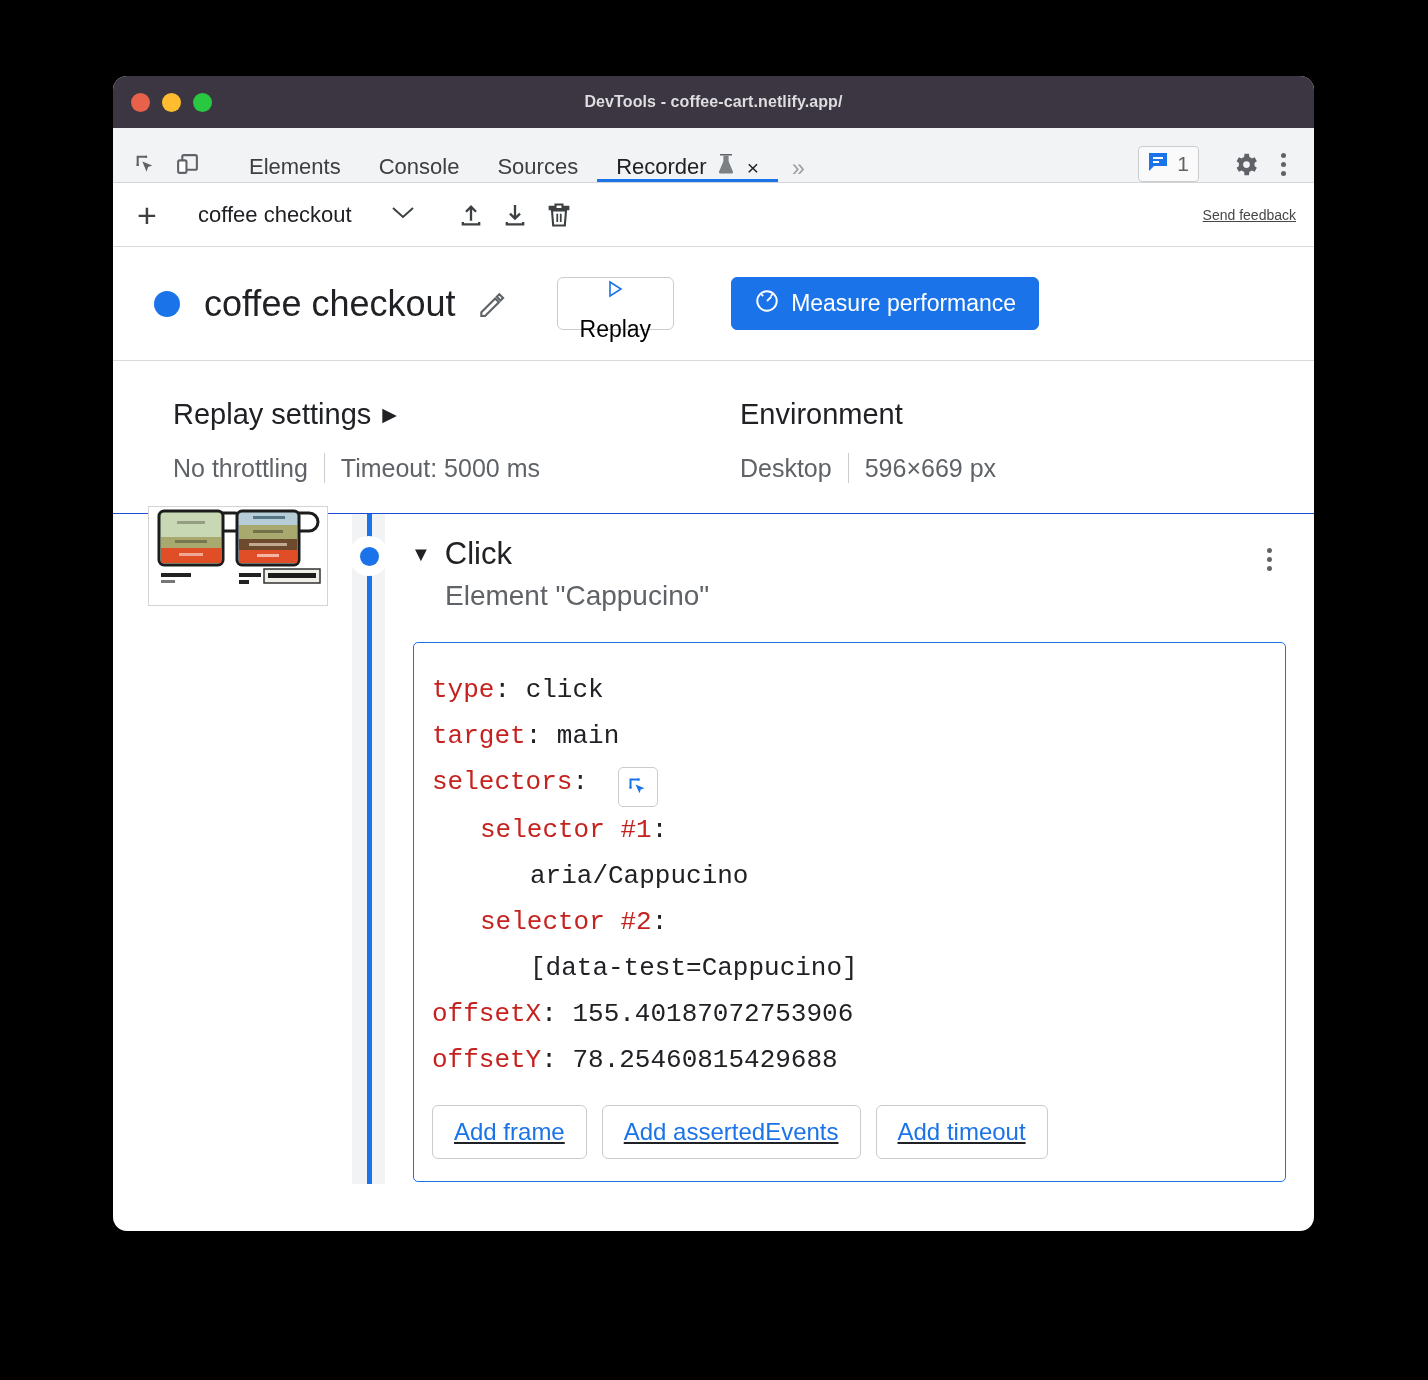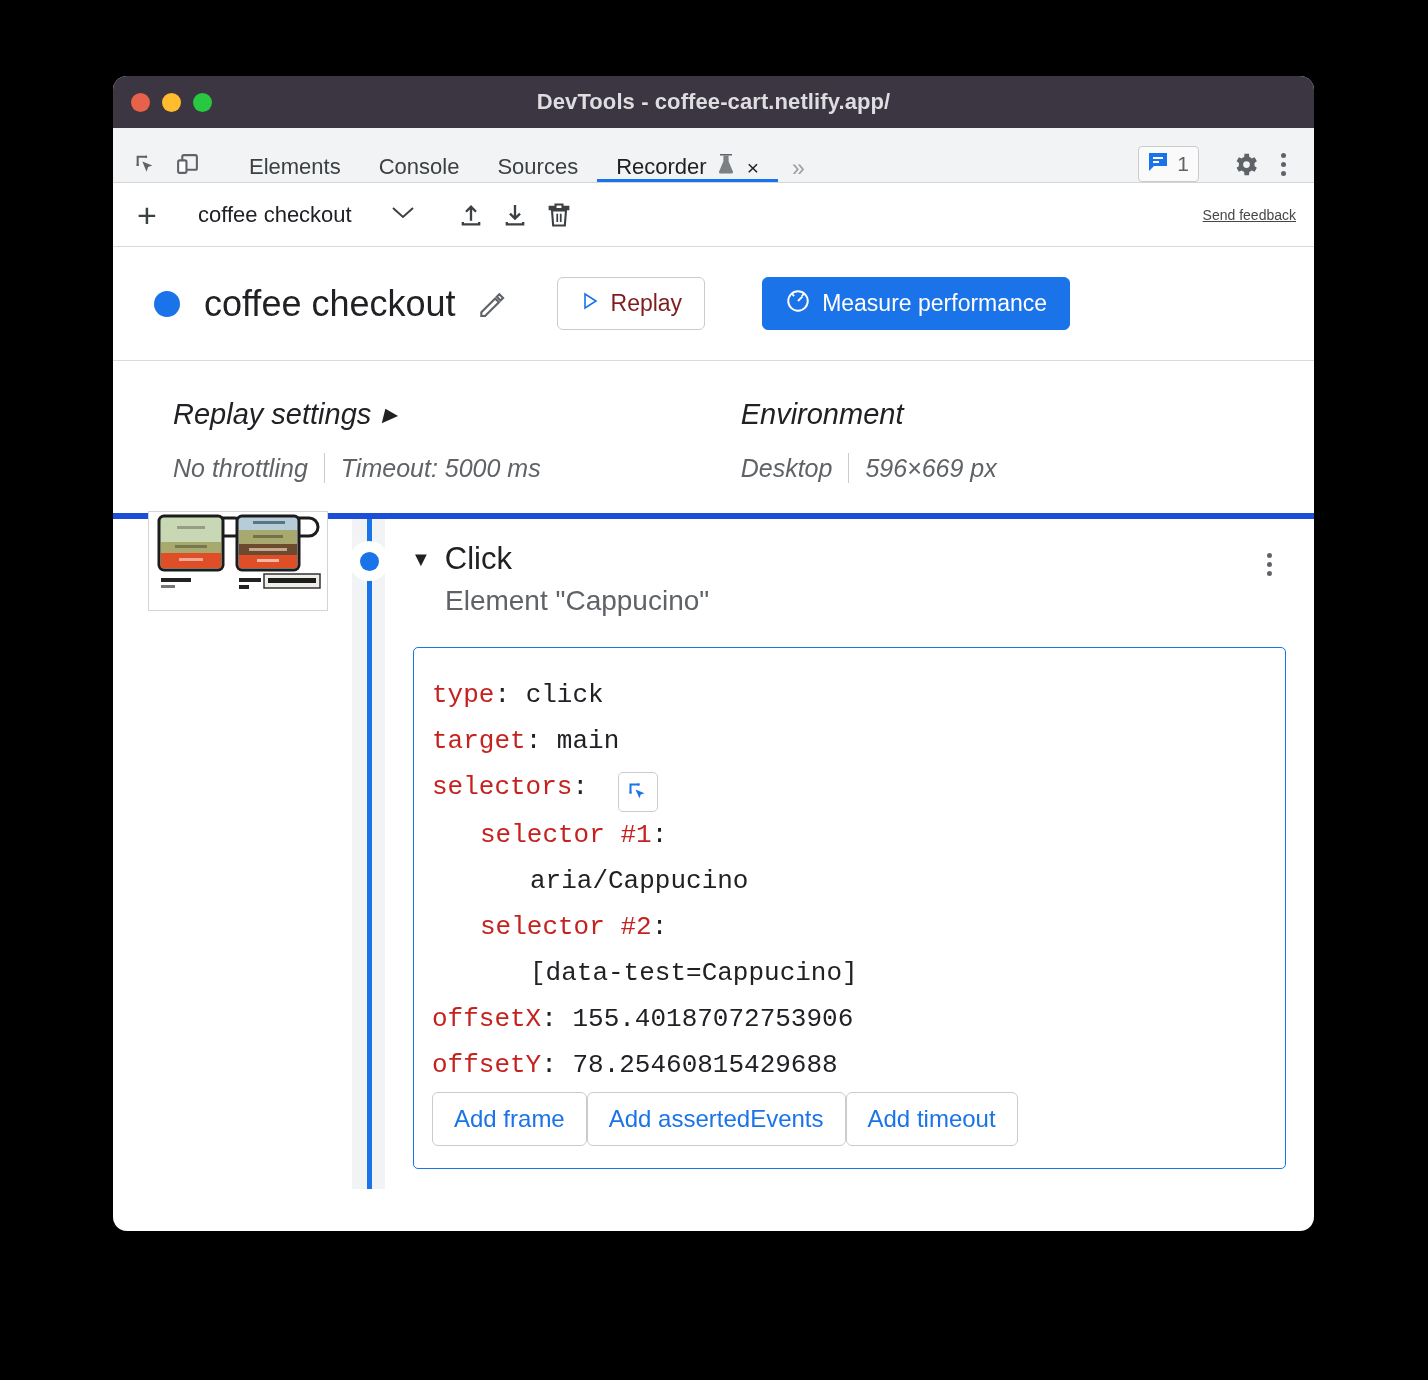--- a/index.html
+++ b/index.html
@@ -53,21 +53,21 @@
   }
   .dot-red { background: #e8614a; }
   .dot-yellow { background: #febc2e; }
   .dot-green { background: #28c840; }
   .window-title {
     position: absolute;
     left: 0;
     right: 0;
     text-align: center;
     color: #dedde0;
-    font-size: 22px;
+    font-size: 16px;
     font-weight: bold;
     letter-spacing: 0.1px;
     pointer-events: none;
   }
 
   
   .tabstrip {
     height: 54px;
     background: #f2f3f4;
     border-bottom: 1px solid #d3d5d7;
@@ -252,37 +252,37 @@
     align-items: center;
     gap: 11px;
     height: 53px;
     padding: 0 22px;
     border-radius: 6px;
     font-size: 23px;
     white-space: nowrap;
   }
   .btn-outline {
     border: 1px solid #c9cccf;
-    color: #7f1d1d;
+    color: #000000;
     background: #fff;
+    flex-direction: column;
   }
   .btn-primary {
     background: #1a73e8;
     color: #ffffff;
     border: 1px solid #1a73e8;
     margin-left: 40px;
   }
 
   
   .settings-row {
     display: flex;
     padding: 37px 0 30px 0;
-    border-bottom: 6px solid #1d4ed8;
+    border-bottom: 1px solid #1d4ed8;
     background: #fff;
-    font-style: italic;
   }
   .settings-col {
     padding-left: 60px;
   }
   .settings-col.env { padding-left: 200px; }
   .settings-title {
     font-size: 29px;
     color: #202124;
     display: flex;
     align-items: center;
@@ -417,23 +417,24 @@
     width: 38px;
     height: 38px;
     border: 1px solid #c9cccf;
     border-radius: 5px;
     vertical-align: -10px;
     margin-left: 14px;
     background: #fff;
   }
   .add-row {
     display: flex;
-    gap: 0;
-    margin-top: 4px;
+    gap: 15px;
+    margin-top: 22px;
     font-family: "Liberation Sans", sans-serif;
+    text-decoration: underline;
   }
   .add-btn {
     border: 1px solid #c9cccf;
     border-radius: 6px;
     color: #1a73e8;
     font-size: 24px;
     padding: 12px 21px;
     background: #fff;
     white-space: nowrap;
   }

